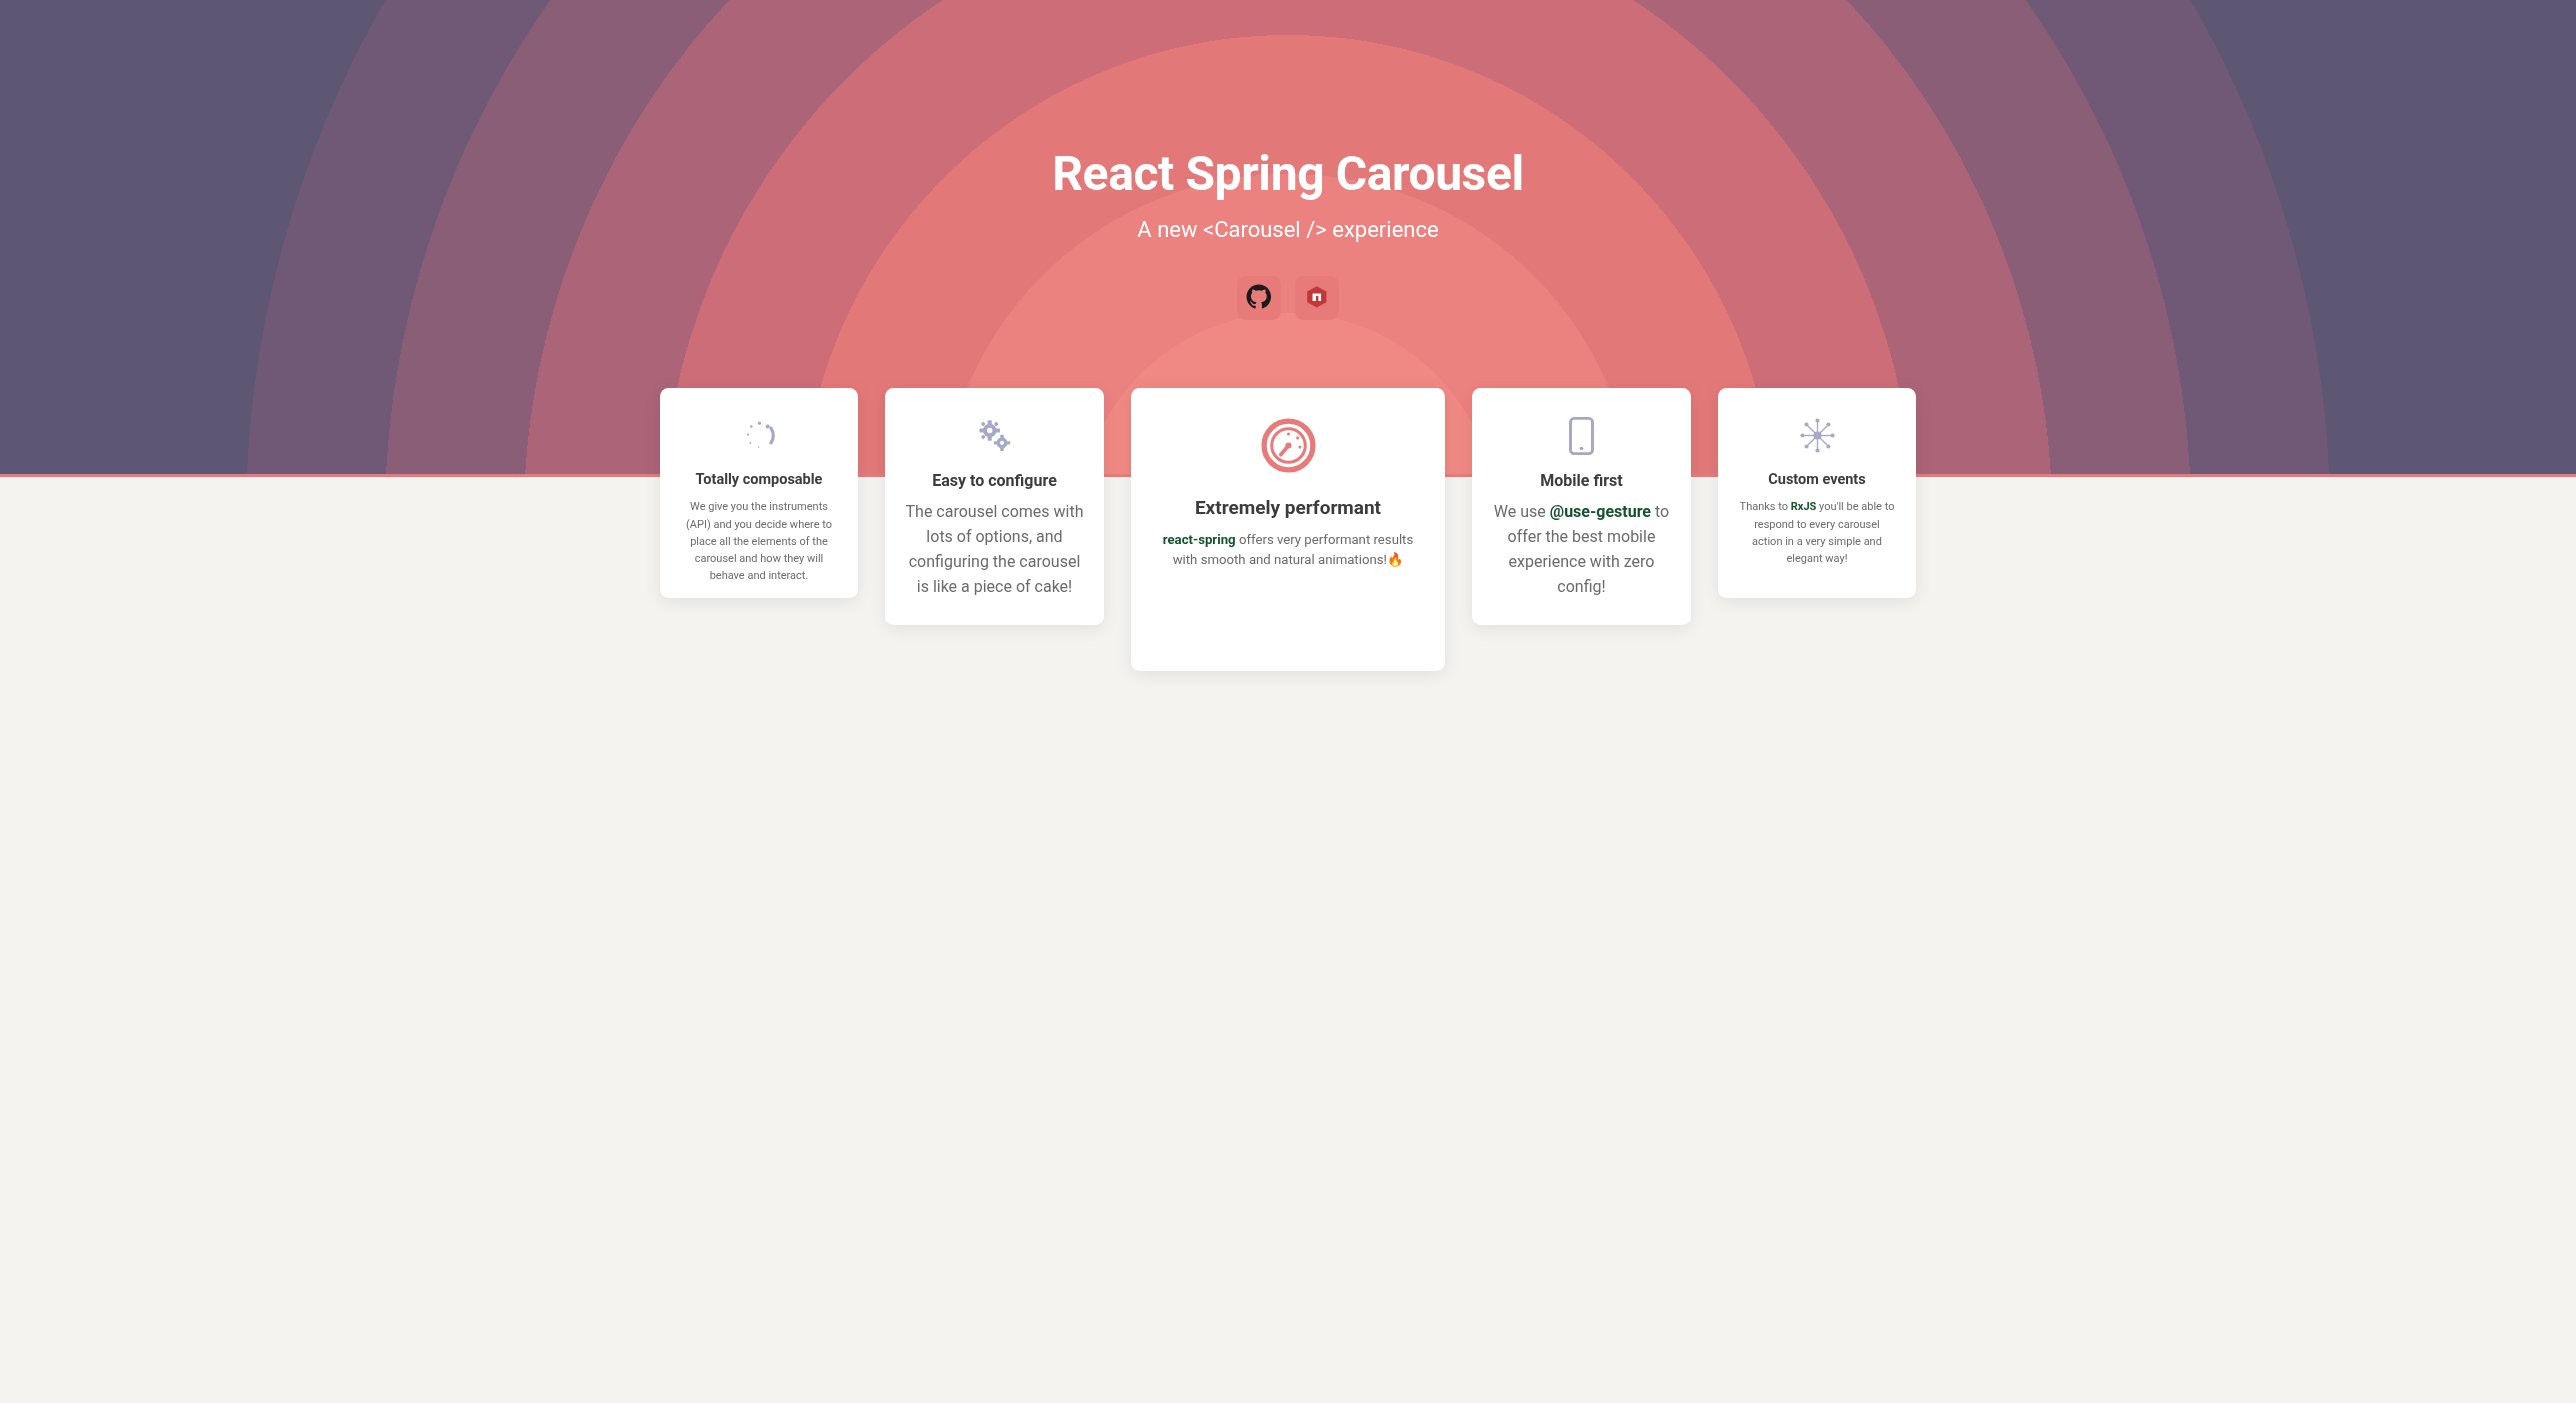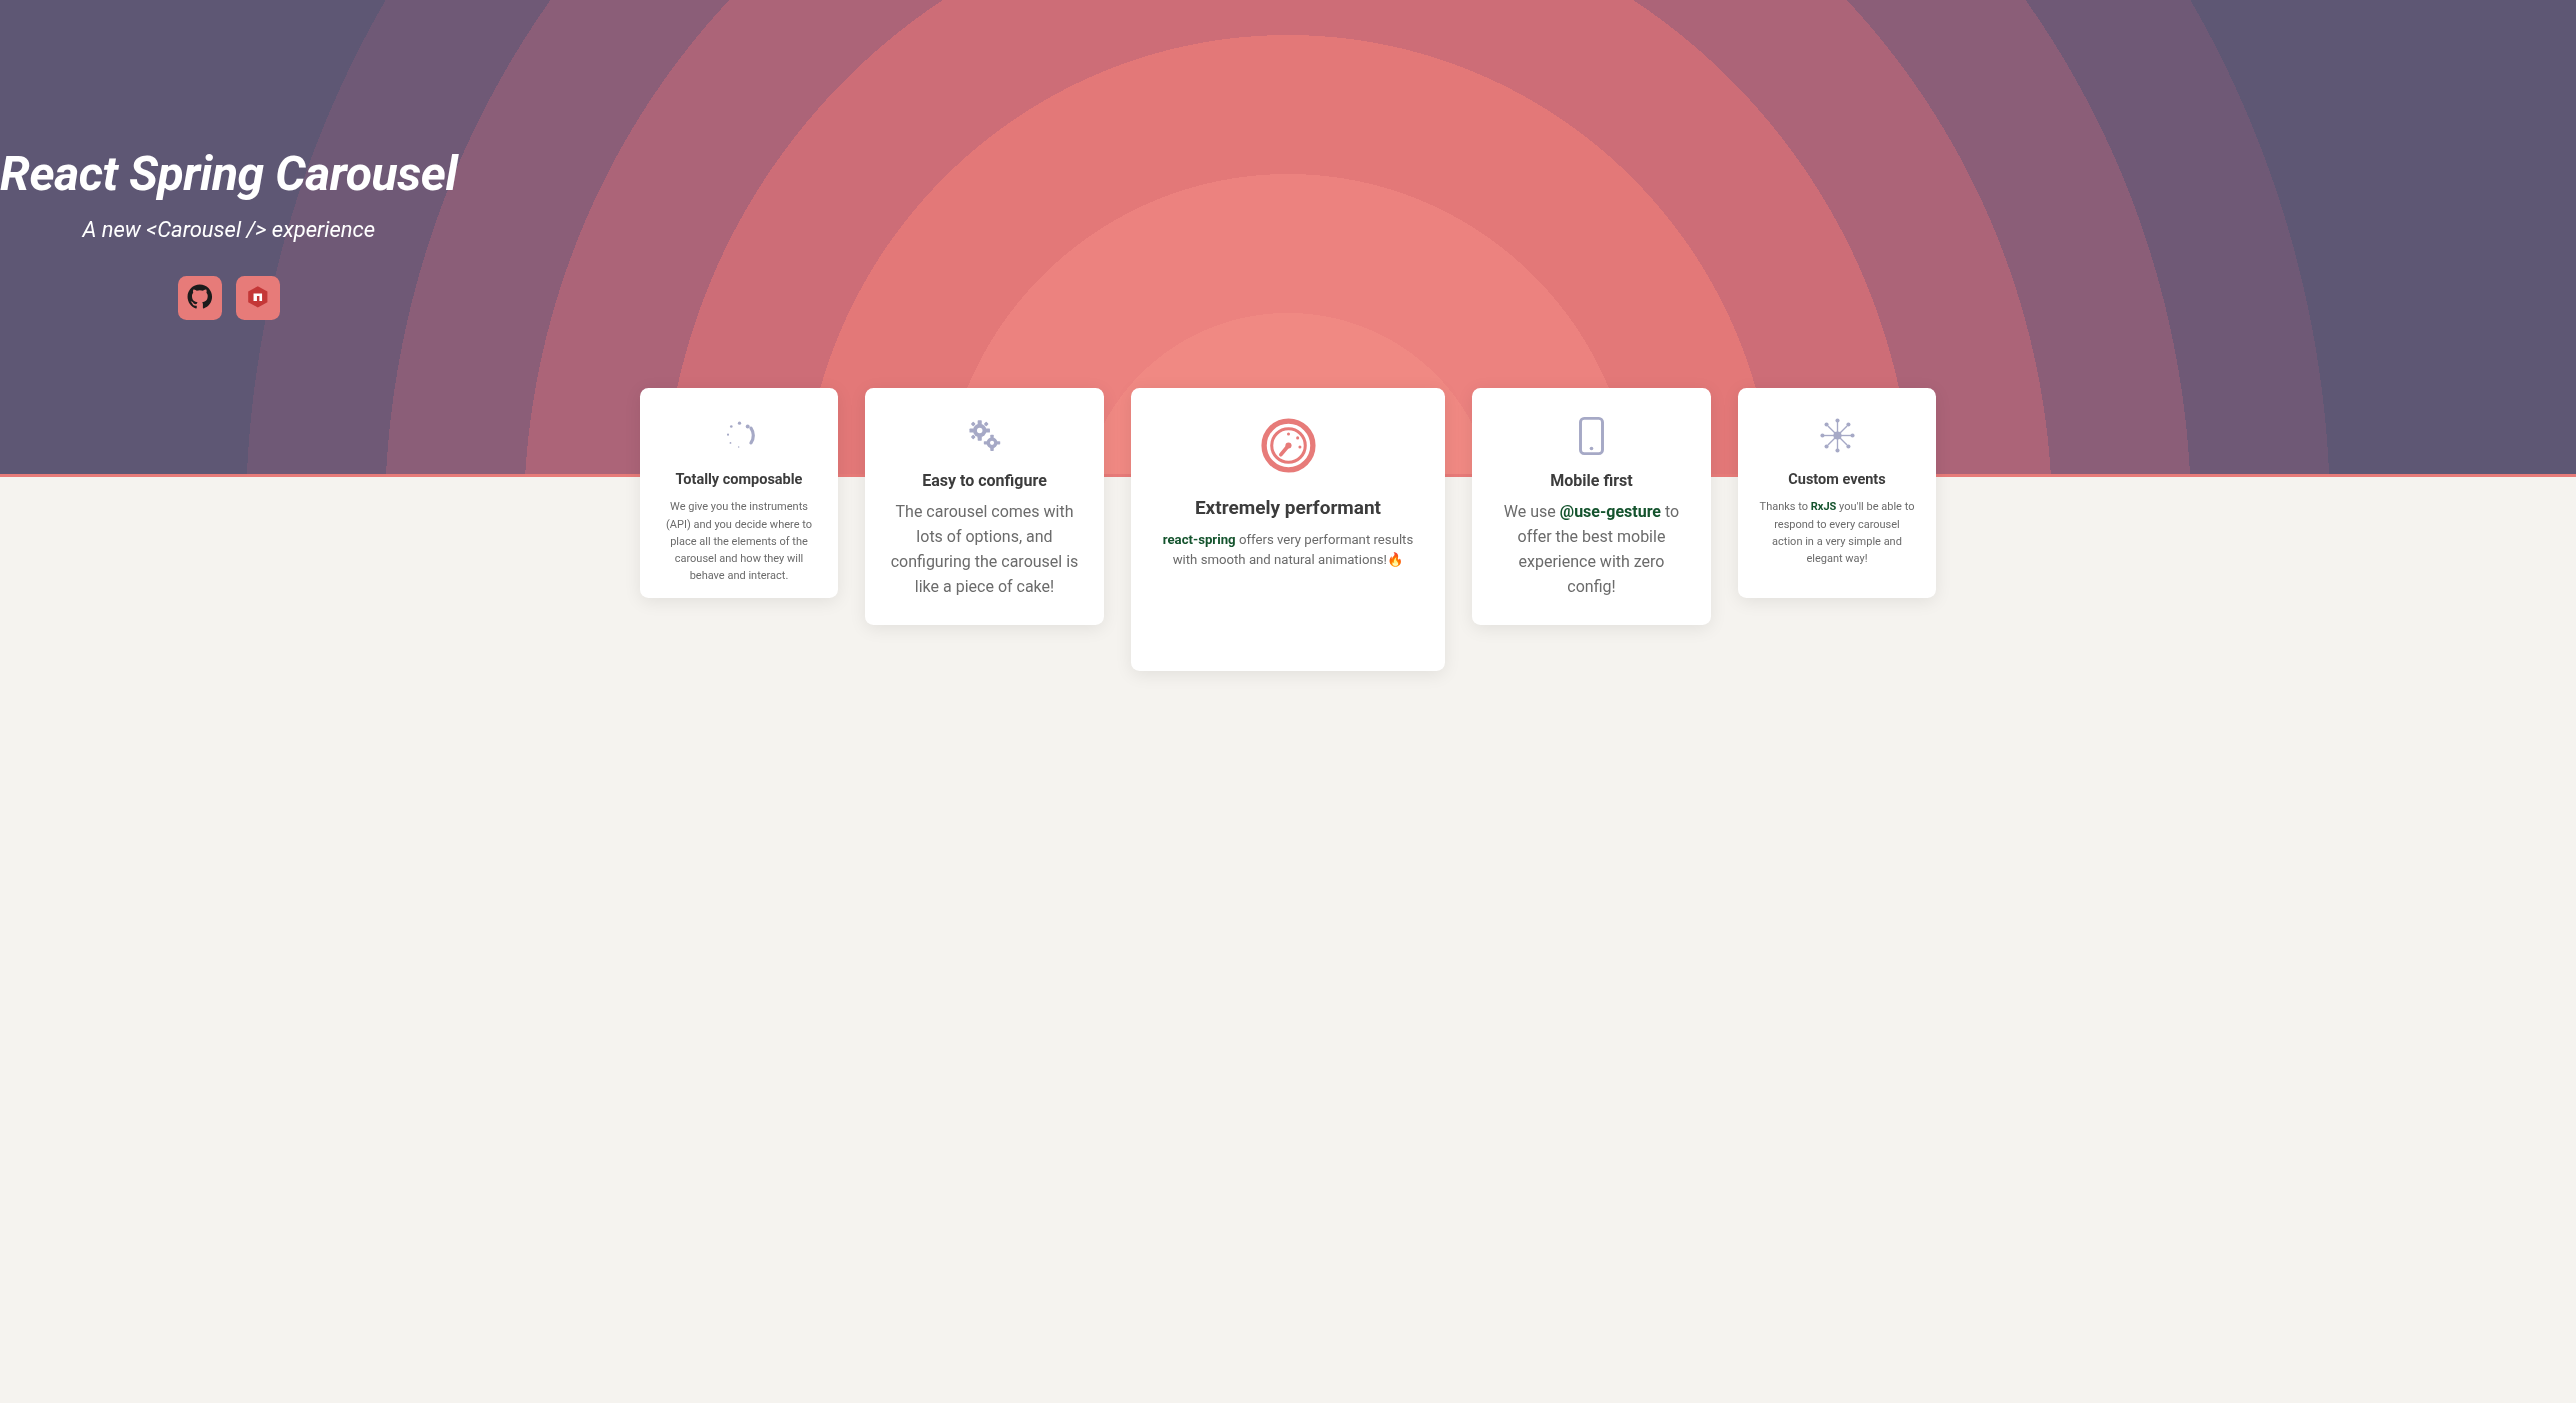--- a/index.html
+++ b/index.html
@@ -15,23 +15,22 @@
     }
 
     .hero-section {
       position: relative;
       width: 100%;
       height: 477px;
       background: #15803d;
       overflow: hidden;
       display: flex;
       flex-direction: column;
-      align-items: flex-start;
+      align-items: center;
       border-bottom: 3.4px solid #e77b79;
-      font-style: italic;
     }
 
     .radial-bg {
       position: absolute;
       top: 0;
       left: 0;
       right: 0;
       bottom: 0;
       background: radial-gradient(
         circle at 50% 110%,
@@ -129,21 +128,21 @@
       text-align: center;
       flex-shrink: 0;
     }
 
     .card-small {
       width: 198px;
       height: 210px;
     }
 
     .card-medium {
-      width: 239px;
+      width: 219px;
       height: 237px;
     }
 
     .card-large {
       width: 314px;
       height: 283px;
     }
 
     .card-icon {
       width: 41px;

